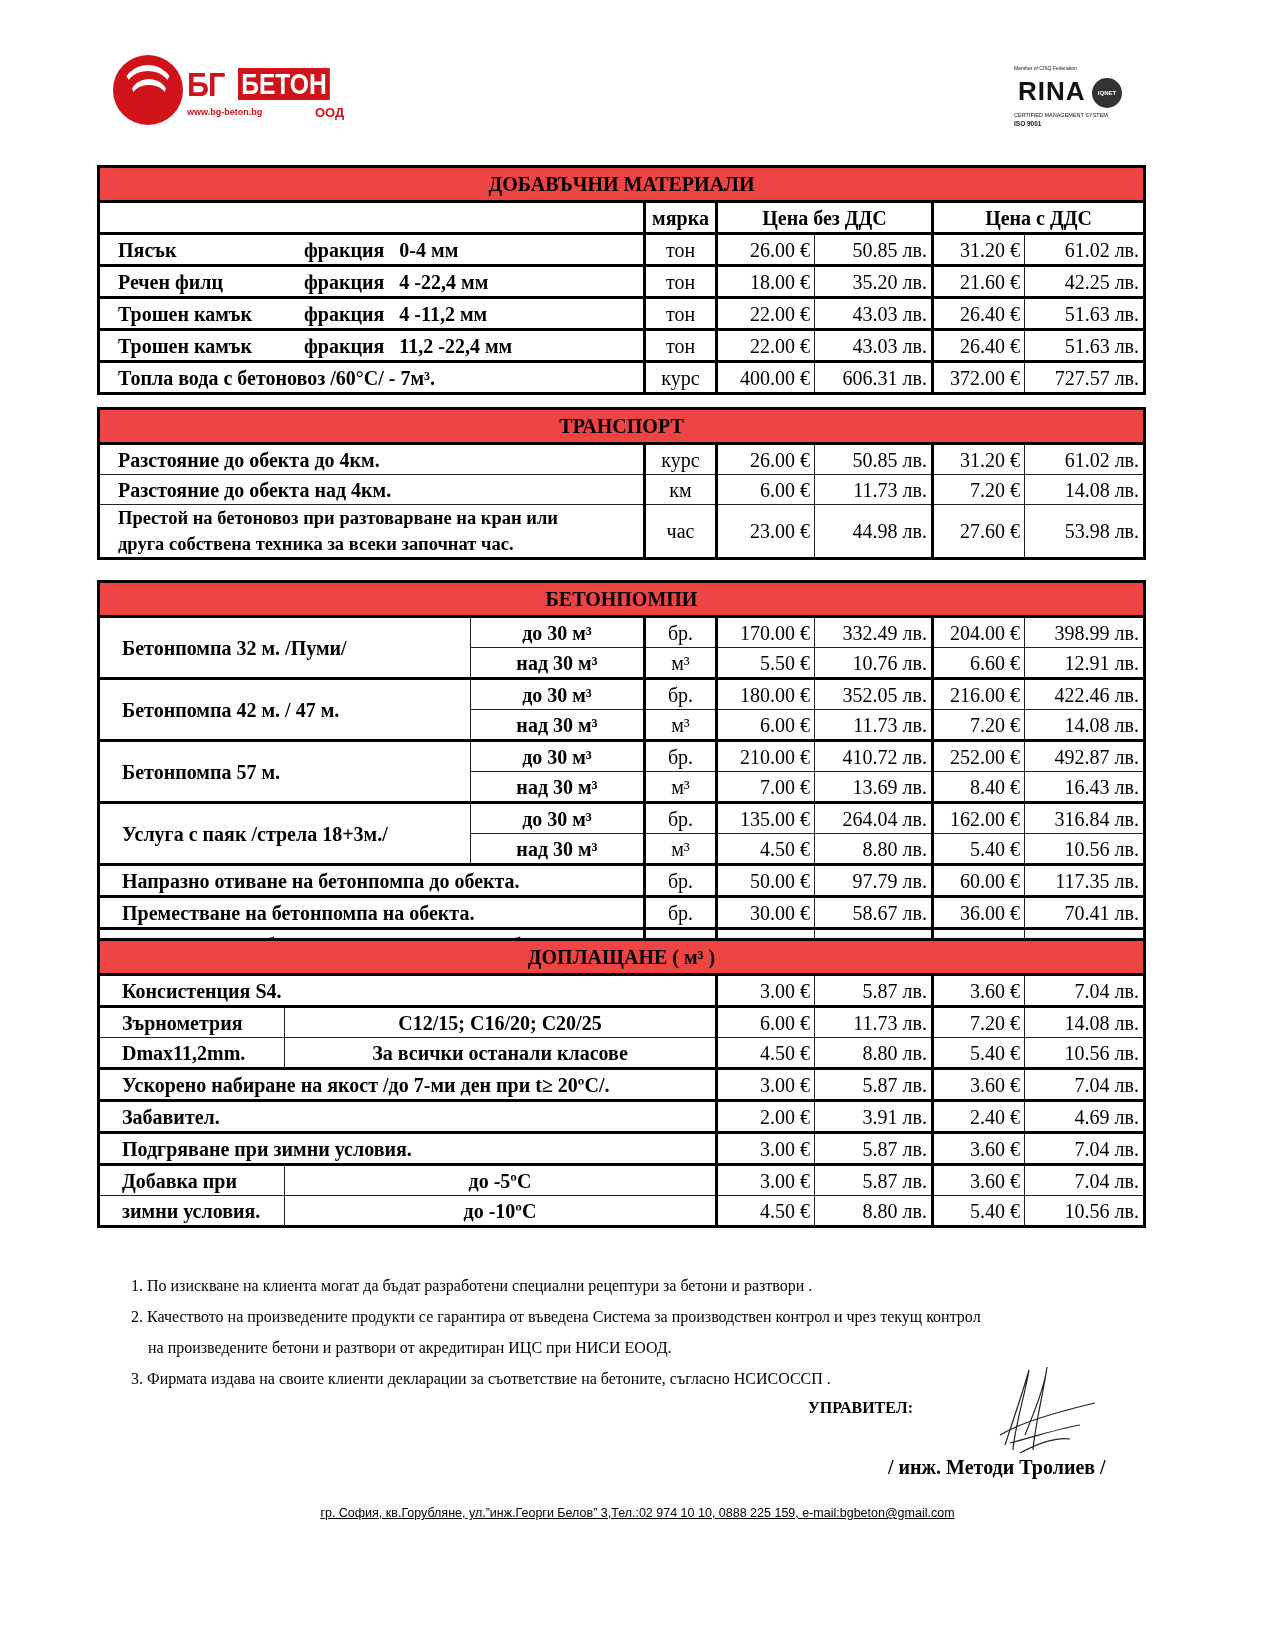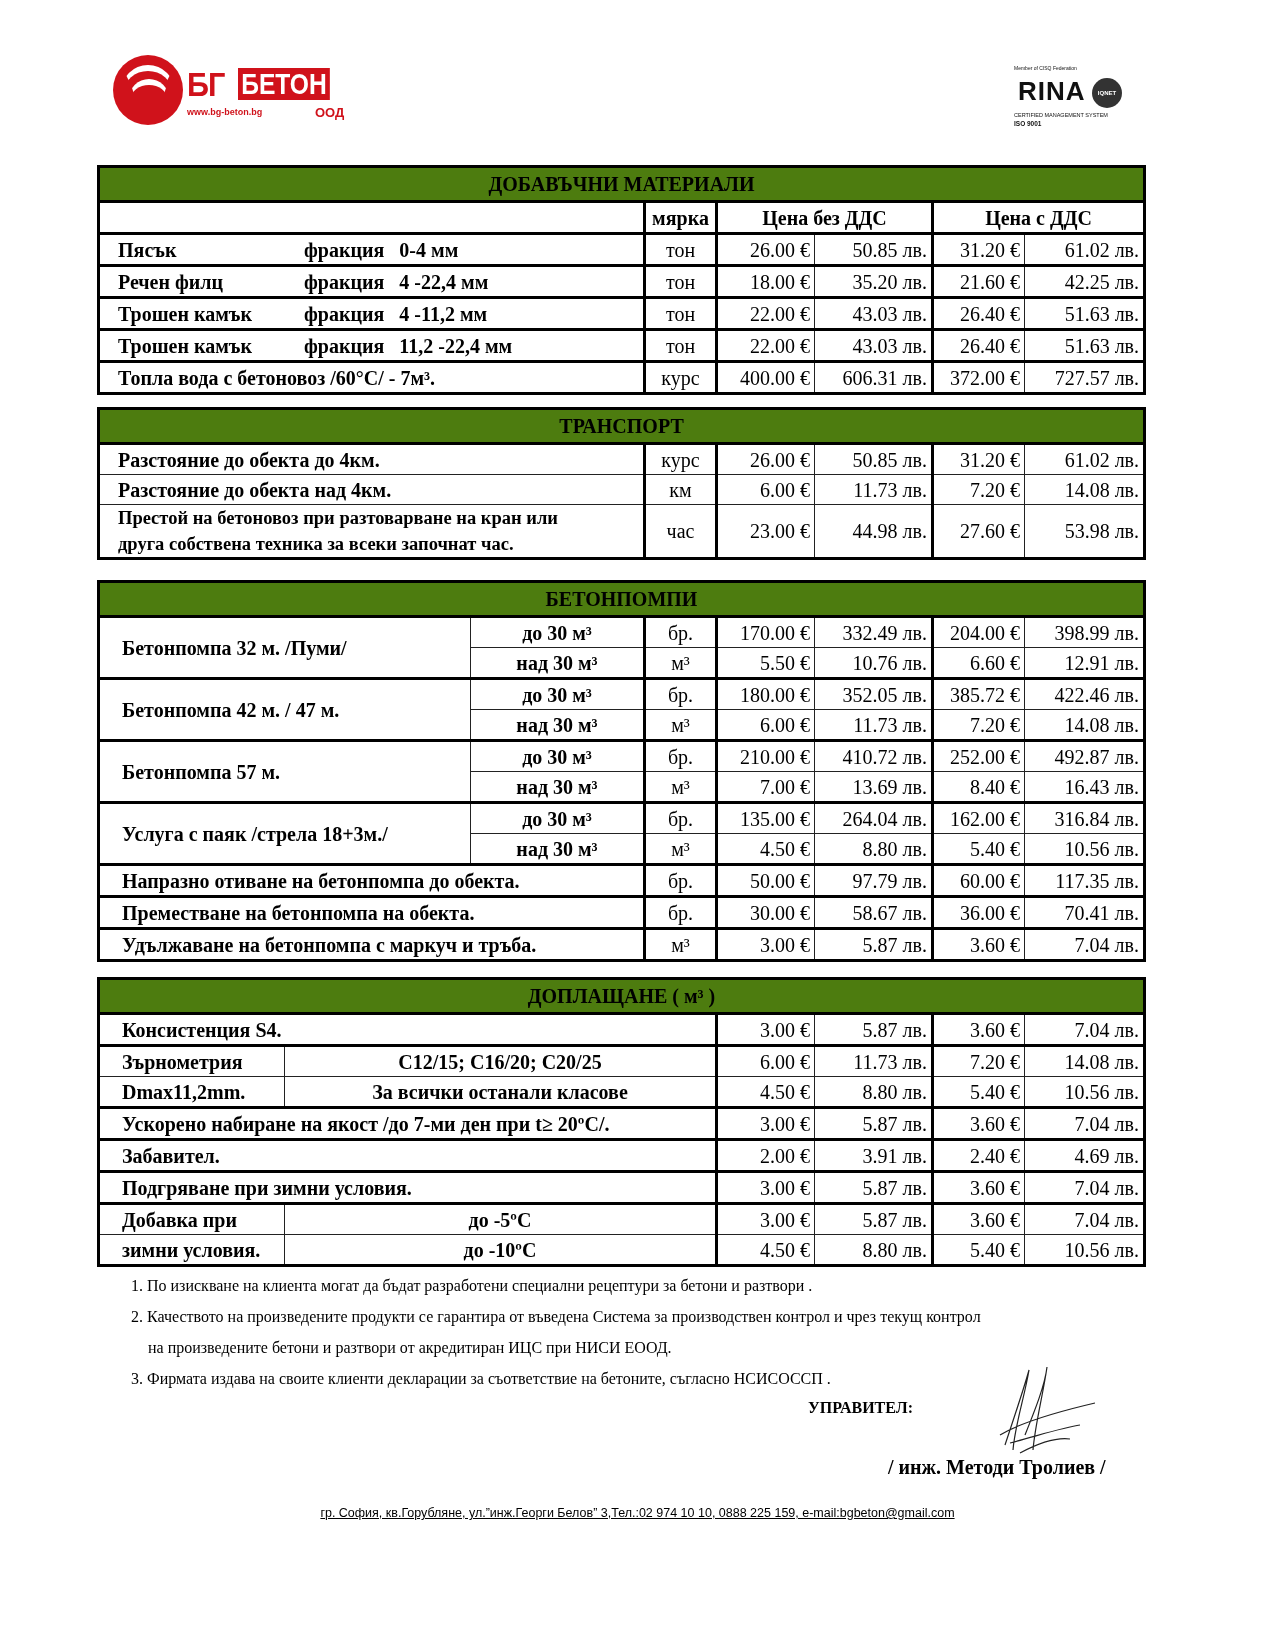--- a/index.html
+++ b/index.html
@@ -16,21 +16,21 @@
 
   .cert { position:absolute; left:1010px; top:62px; width:120px; height:80px; font-family:"Liberation Sans", sans-serif; color:#111; }
   .cert .member { font-size:5px; position:absolute; left:4px; top:3px; }
   .cert .rina { font-size:26px; font-weight:bold; position:absolute; left:8px; top:14px; letter-spacing:1px; }
   .cert .iqnet { position:absolute; left:82px; top:16px; width:30px; height:30px; border-radius:50%; background:#333; color:#fff; font-size:6px; text-align:center; line-height:30px; font-weight:bold; }
   .cert .certified { font-size:5.5px; position:absolute; left:4px; top:50px; white-space:nowrap; }
   .cert .iso { font-size:6.5px; font-weight:bold; position:absolute; left:4px; top:58px; }
 
   table.pt { position:absolute; left:97px; width:1049px; border-collapse:collapse; border:3px solid #000; table-layout:fixed; }
   table.pt td { border:1.5px solid #222; padding:0 4px; height:29px; font-size:20px; line-height:22px; white-space:nowrap; overflow:hidden; }
-  table.pt td.title { background:#4d7c0f; text-align:center; font-weight:bold; height:32px; border-bottom:3px solid #000; }
+  table.pt td.title { background:#ef4444; text-align:center; font-weight:bold; height:32px; border-bottom:3px solid #000; }
   table.pt td.lbl { font-weight:bold; padding-left:18px; }
   table.pt td.lbl2 { font-weight:bold; padding-left:22px; }
   table.pt td.sub { font-weight:bold; text-align:center; }
   table.pt td.unit { text-align:center; border-left:3px solid #000; border-right:3px solid #000; }
   table.pt td.num { text-align:right; }
   table.pt td.numgrp { border-right:3px solid #000; }
   table.pt td.hdr { font-weight:bold; text-align:center; }
   table.pt tr.thick td { border-top:3px solid #000; }
 
   .notes { position:absolute; left:103px; top:1270px; width:1020px; font-size:16px; line-height:31px;margin-left:28px; }
@@ -206,21 +206,21 @@
         <td class="num numgrp">10.76 лв.</td>
         <td class="num">6.60 €</td>
         <td class="num">12.91 лв.</td>
       </tr>
       <tr class="thick">
         <td class="lbl2" rowspan="2" style="border-right:1.5px solid #222">Бетонпомпа 42 м. / 47 м.</td>
         <td class="sub">до 30 м³</td>
         <td class="unit">бр.</td>
         <td class="num">180.00 €</td>
         <td class="num numgrp">352.05 лв.</td>
-        <td class="num">385.72 €</td>
+        <td class="num">216.00 €</td>
         <td class="num">422.46 лв.</td>
       </tr>
       <tr class="">
         <td class="sub">над 30 м³</td>
         <td class="unit">м³</td>
         <td class="num">6.00 €</td>
         <td class="num numgrp">11.73 лв.</td>
         <td class="num">7.20 €</td>
         <td class="num">14.08 лв.</td>
       </tr>
@@ -280,21 +280,21 @@
         <td class="lbl2" colspan="2">Удължаване на бетонпомпа с маркуч и тръба.</td>
         <td class="unit">м³</td>
         <td class="num">3.00 €</td>
         <td class="num numgrp">5.87 лв.</td>
         <td class="num">3.60 €</td>
         <td class="num">7.04 лв.</td>
       </tr>
     </tbody>
 </table>
 
-<table class="pt" style="top:977px;">
+<table class="pt" style="top:938px;">
   <colgroup>
       <col style="width:186px">
       <col style="width:432px">
       <col style="width:98px">
       <col style="width:118px">
       <col style="width:92px">
       <col style="width:120px">
     </colgroup>
   <tbody>
       <tr>

